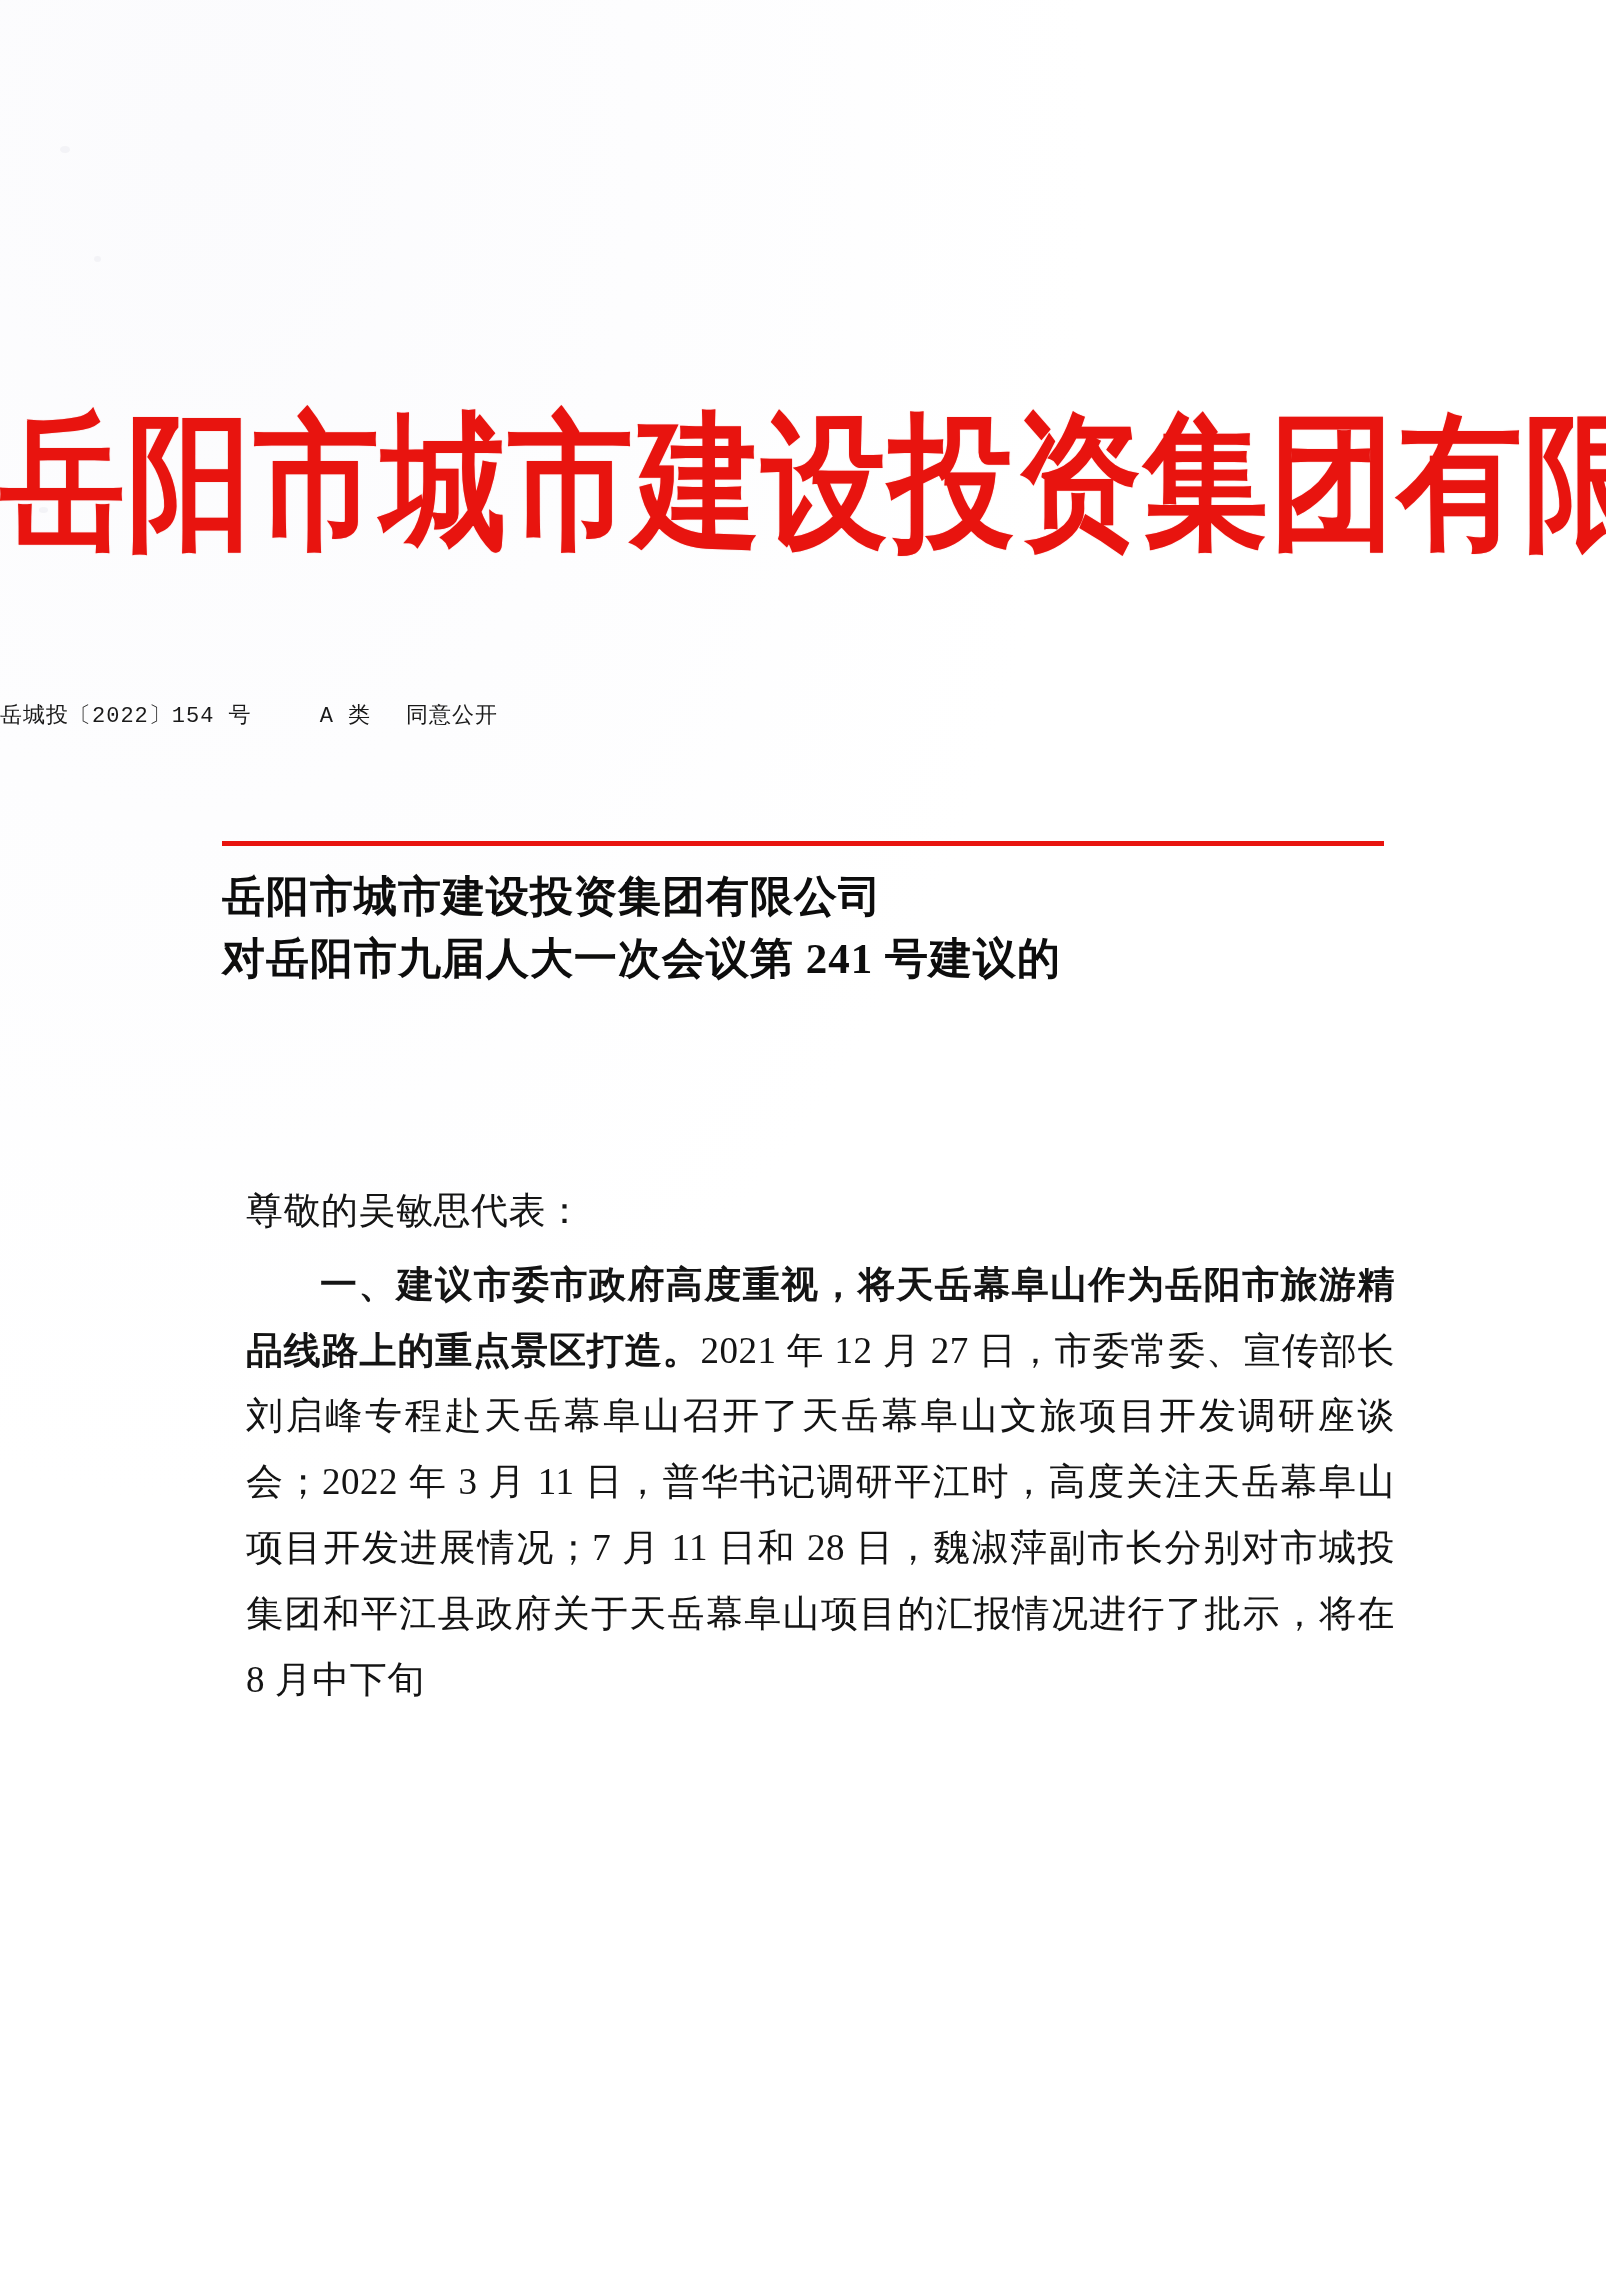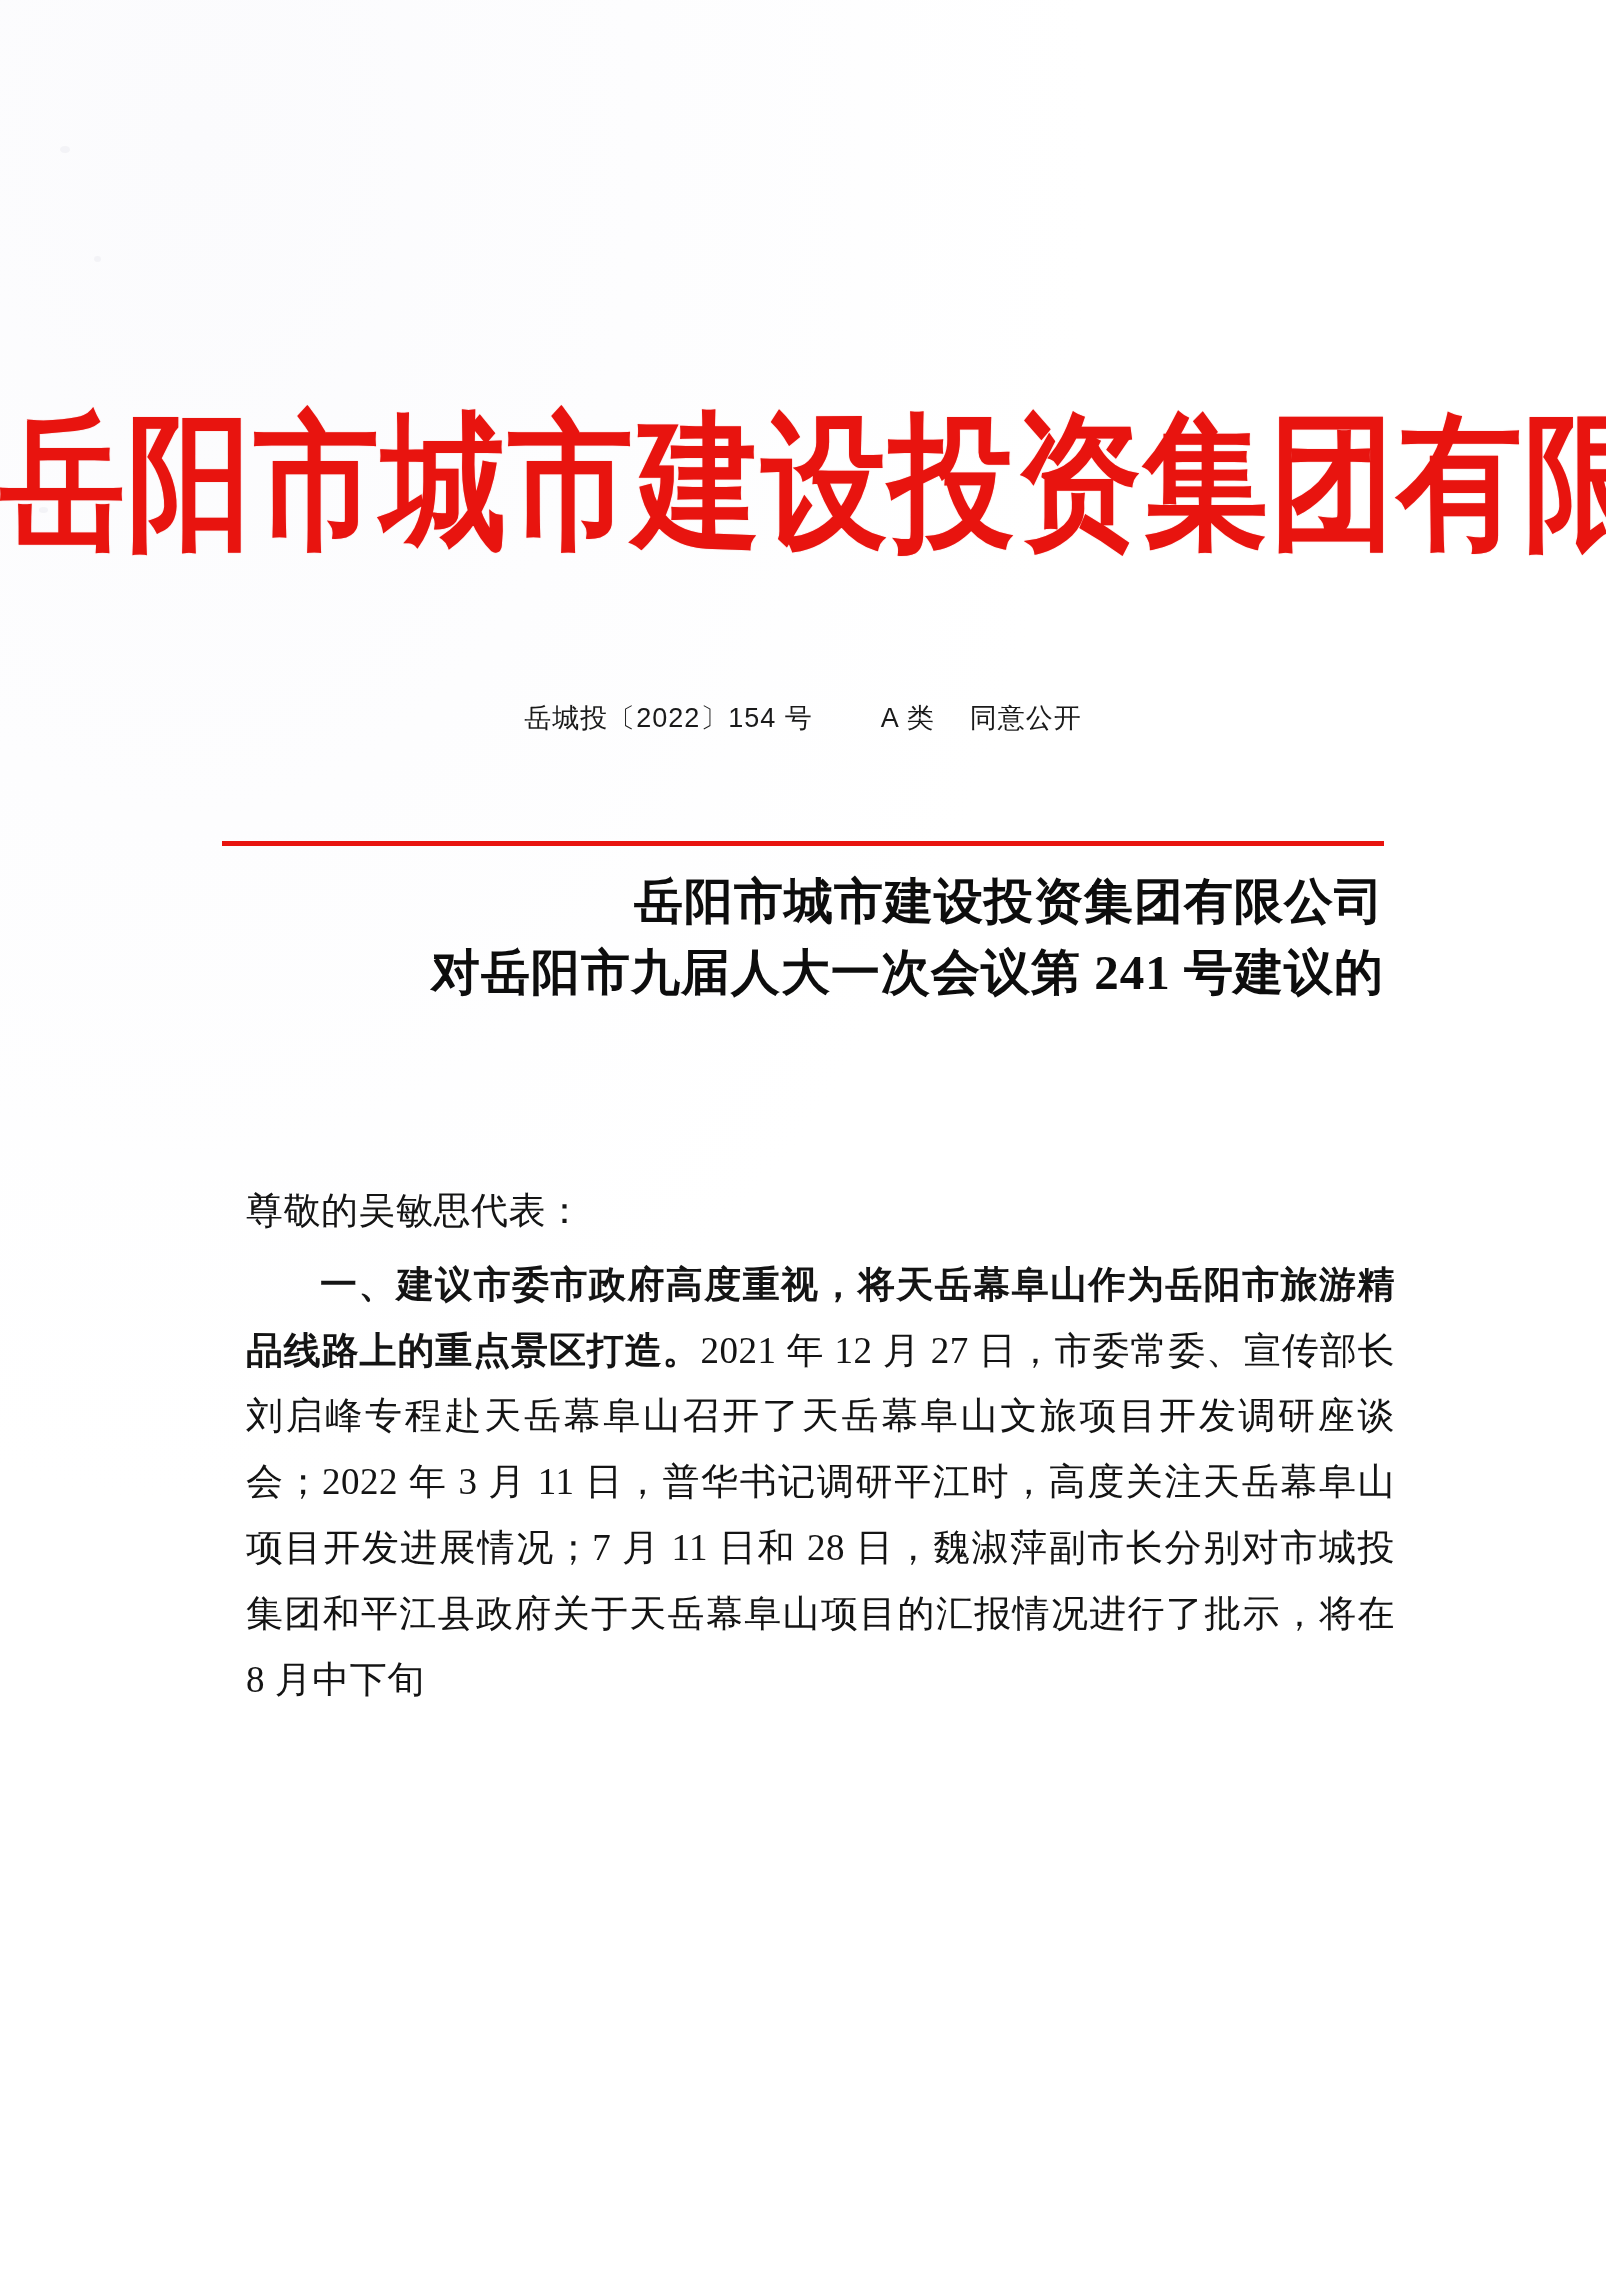--- a/index.html
+++ b/index.html
@@ -52,48 +52,47 @@
     transform-origin: center top;
     text-shadow: 0 0 1px rgba(232,20,15,0.45);
   }
 
   
   .docnum-row {
     position: absolute;
     left: 0;
     right: 0;
     top: 700px;
-    text-align: center;
-    font-size: 27px;
+    font-size: 22px;
     letter-spacing: 1px;
     color: #1a1a1a;
-    font-family: Liberation Sans, sans-serif;
+    font-family: Liberation Mono, monospace;
   }
   .docnum-row .num { margin-right: 68px; }
   .docnum-row .cls { margin-right: 35px; }
 
   
   .red-rule {
     position: absolute;
     left: 222px;
     width: 1162px;
     top: 841px;
     height: 4.9px;
     background: #e8140f;
   }
 
   
   .title-block {
     position: absolute;
     left: 222px;
     width: 1162px;
     top: 866px;
-    text-align: right;
+    text-align: left;
     font-weight: 700;
-    font-size: 49px;
+    font-size: 43px;
     line-height: 1.45;
     color: #0d0d0d;
     font-family: "Liberation Serif", "DejaVu Serif", serif;
     letter-spacing: 1px;
   }
   .title-block .line { display: block; }
   .title-block .line-3 { letter-spacing: 27px; padding-left: 27px; }
 
   
   .body-block {

